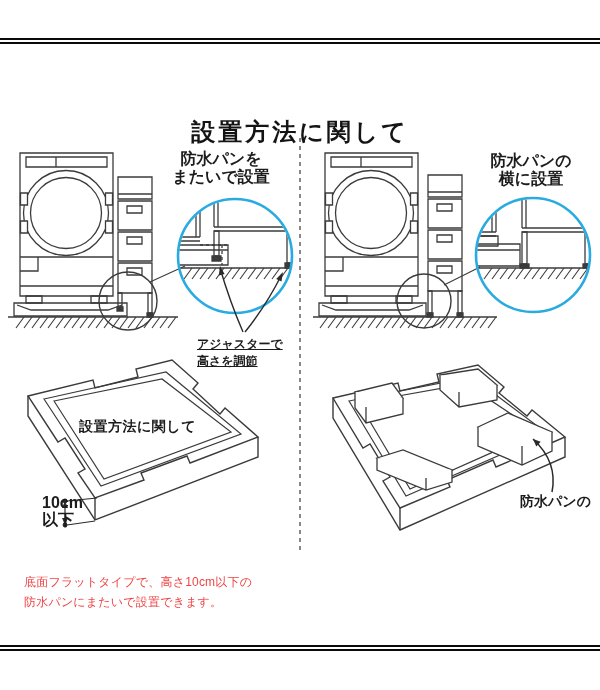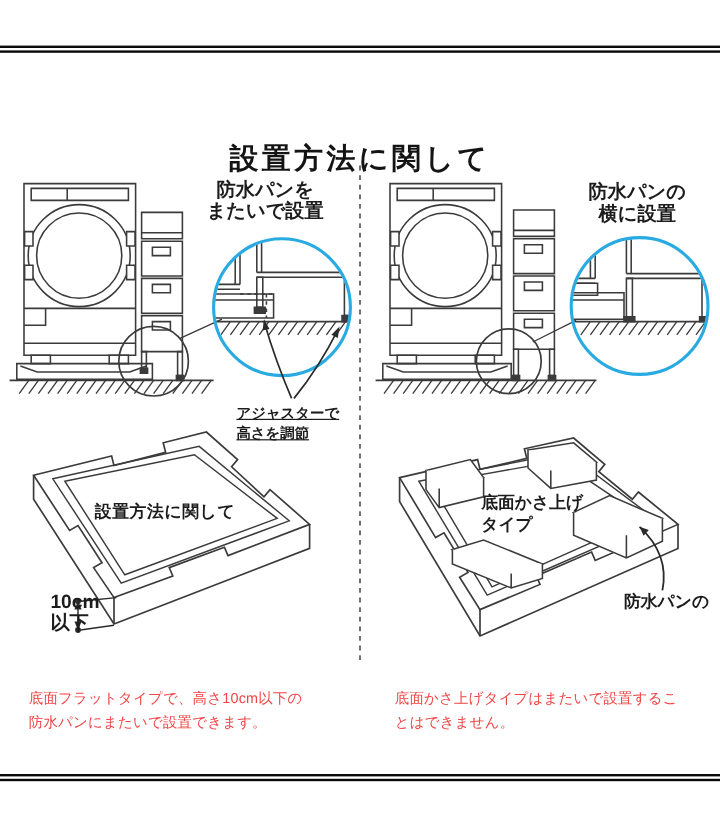--- a/index.html
+++ b/index.html
@@ -217,21 +217,18 @@
 横に設置</div>
 
   <div class="abs lbl adjuster-lbl" style="left:197px;top:336px">アジャスターで
 高さを調節</div>
 
   <div class="abs lbl flat-lbl" style="left:79px;top:418px">設置方法に関して</div>
 
   <div class="abs lbl h-lbl" style="left:14px;top:494px">10cm
 以下</div>
 
-  <div class="abs lbl pan-lbl" style="left:401px;top:409px">底面かさ上げ
-タイプ</div>
 
   <div class="abs lbl" style="left:520px;top:493px;font-size:14px">防水パンの</div>
 
   <div class="abs desc" style="left:24px;top:572px;width:230px">底面フラットタイプで、高さ10cm以下の防水パンにまたいで設置できます。</div>
-  <div class="abs desc" style="left:329px;top:572px;width:240px">底面かさ上げタイプはまたいで設置することはできません。</div>
 
 </div>
 
 </body></html>

